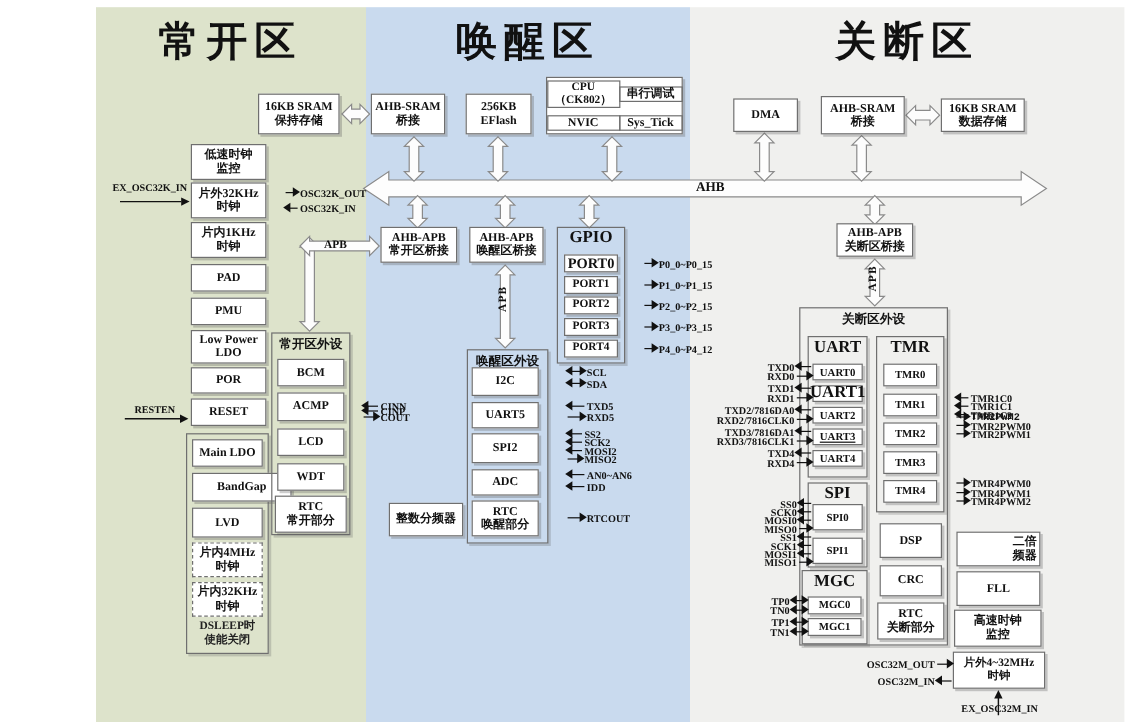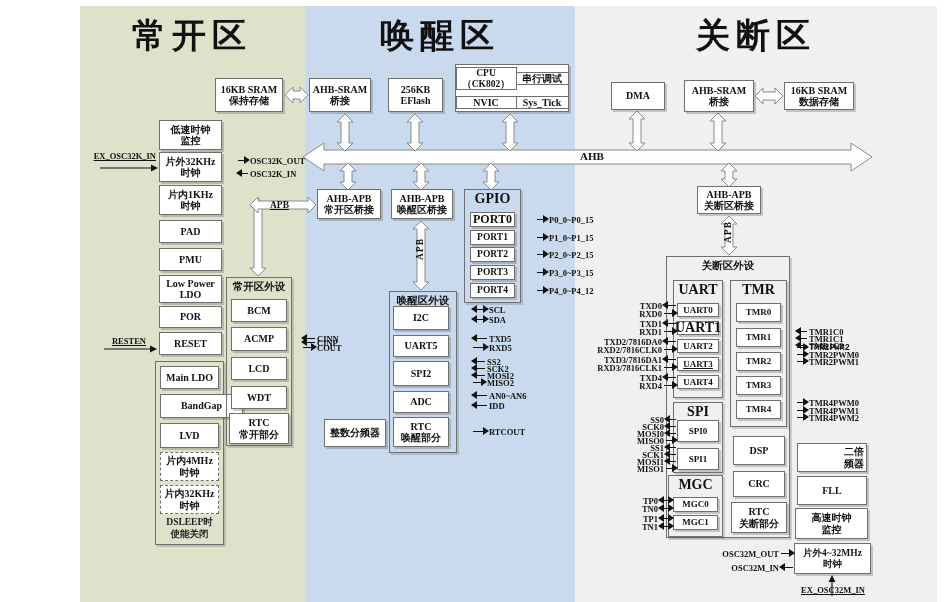--- a/index.html
+++ b/index.html
@@ -22,21 +22,21 @@
   .sig .lbl{padding:0 2px;}
   .ln{position:relative;flex:none;width:14px;height:0;border-top:1.2px solid #111;}
   .w10{width:10px}.w12{width:12px}
   .aL::before{content:"";position:absolute;left:-2px;top:-4.6px;width:0;height:0;
        border-top:4px solid transparent;border-bottom:4px solid transparent;border-right:6px solid #111;}
   .aR::after{content:"";position:absolute;right:-2px;top:-4.6px;width:0;height:0;
        border-top:4px solid transparent;border-bottom:4px solid transparent;border-left:6px solid #111;}
   .vlabel{position:absolute;writing-mode:vertical-rl;transform:rotate(180deg);
        font-weight:bold;font-size:9.5px;letter-spacing:1px;}
   .buslab{position:absolute;font-weight:bold;font-size:11px;}
-  .inlbl{position:absolute;font-weight:bold;font-size:8.5px;white-space:nowrap;text-decoration:underline;}
+  .inlbl{position:absolute;font-weight:bold;font-size:8.5px;white-space:nowrap;}
   .cpu{display:grid;grid-template-columns:60px 52px;grid-template-rows:27px 21px;padding:0;}
   .cpu>div{border:1px solid #6f6f6f;margin:-0.5px;display:flex;align-items:center;justify-content:center;
        white-space:pre-line;line-height:1.1;}
   svg.layer{position:absolute;left:0;top:0;pointer-events:none;}
   .outline{fill:#fdfdfd;stroke:#8a8a8a;stroke-width:1;}
   .blk{fill:#111;stroke:none;}
   .bline{stroke:#111;stroke-width:1.2;}
 </style>
 </head>
 <body>

